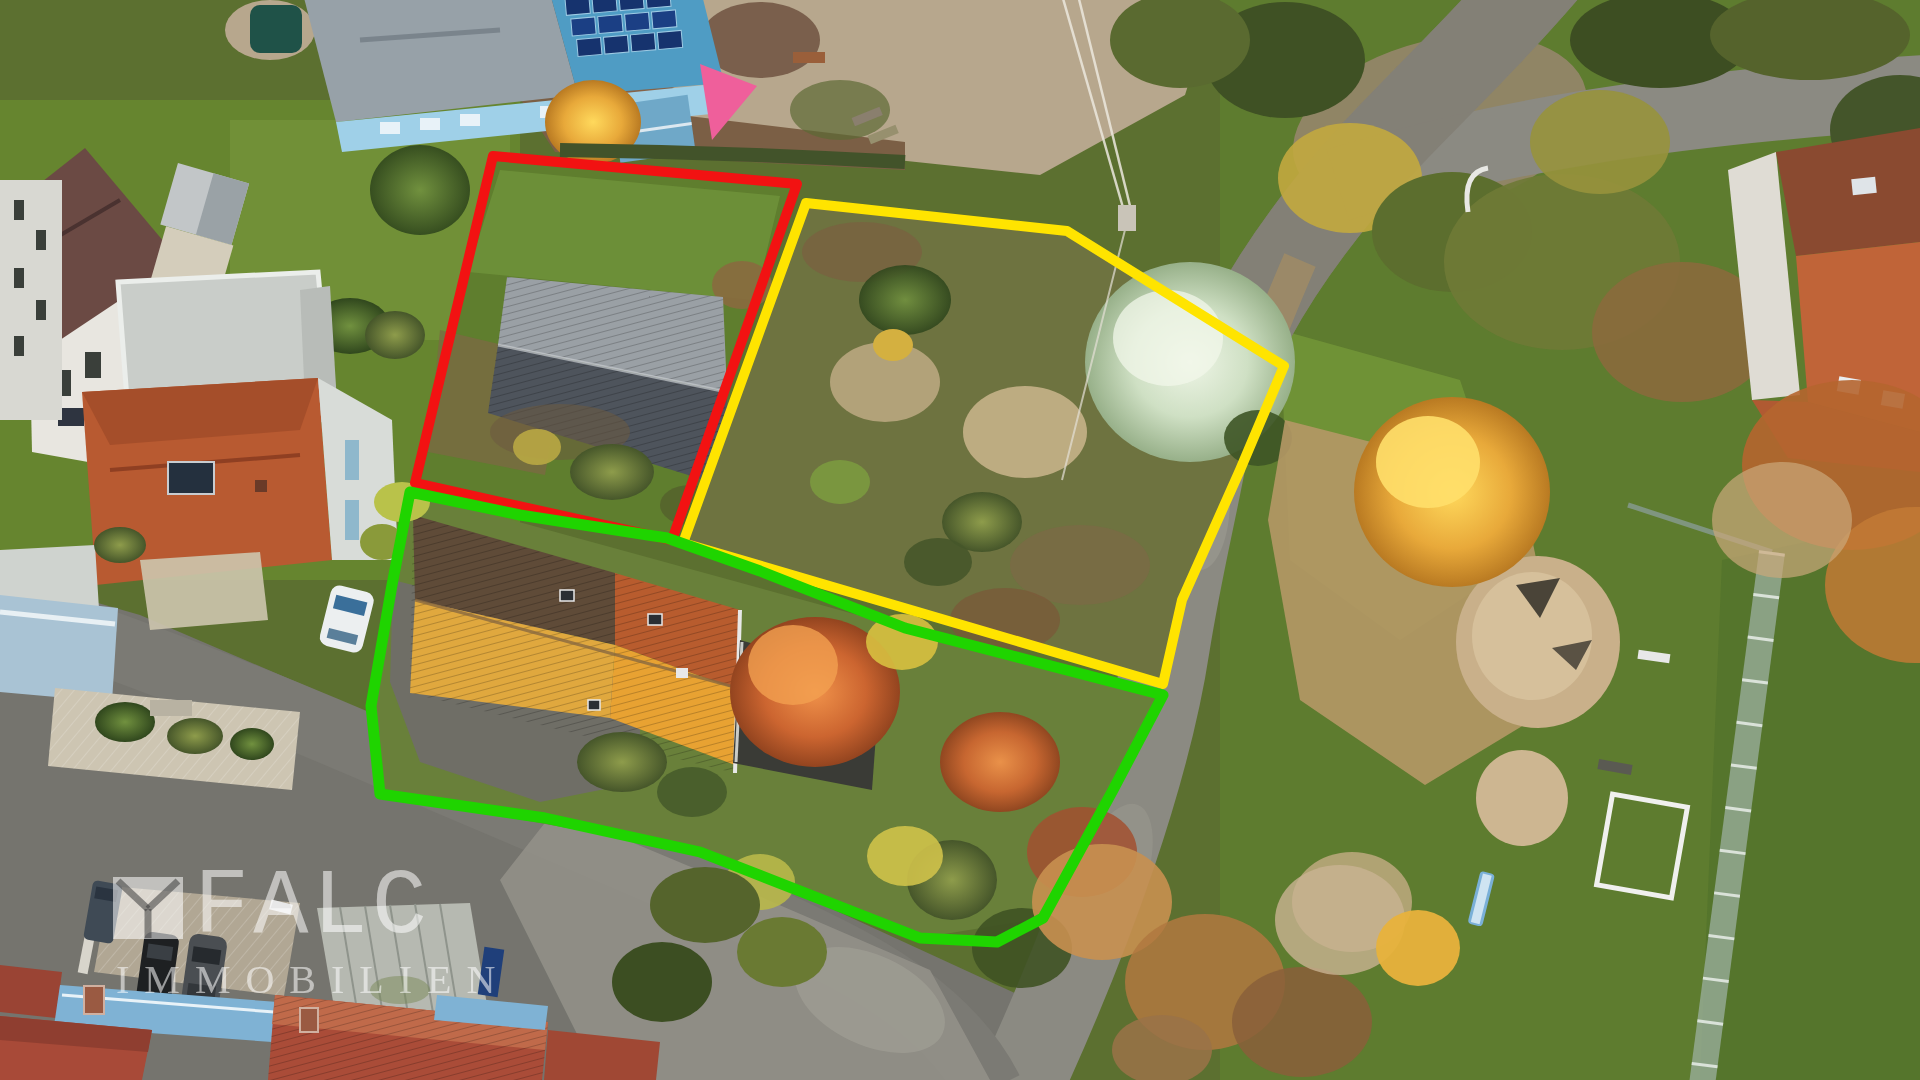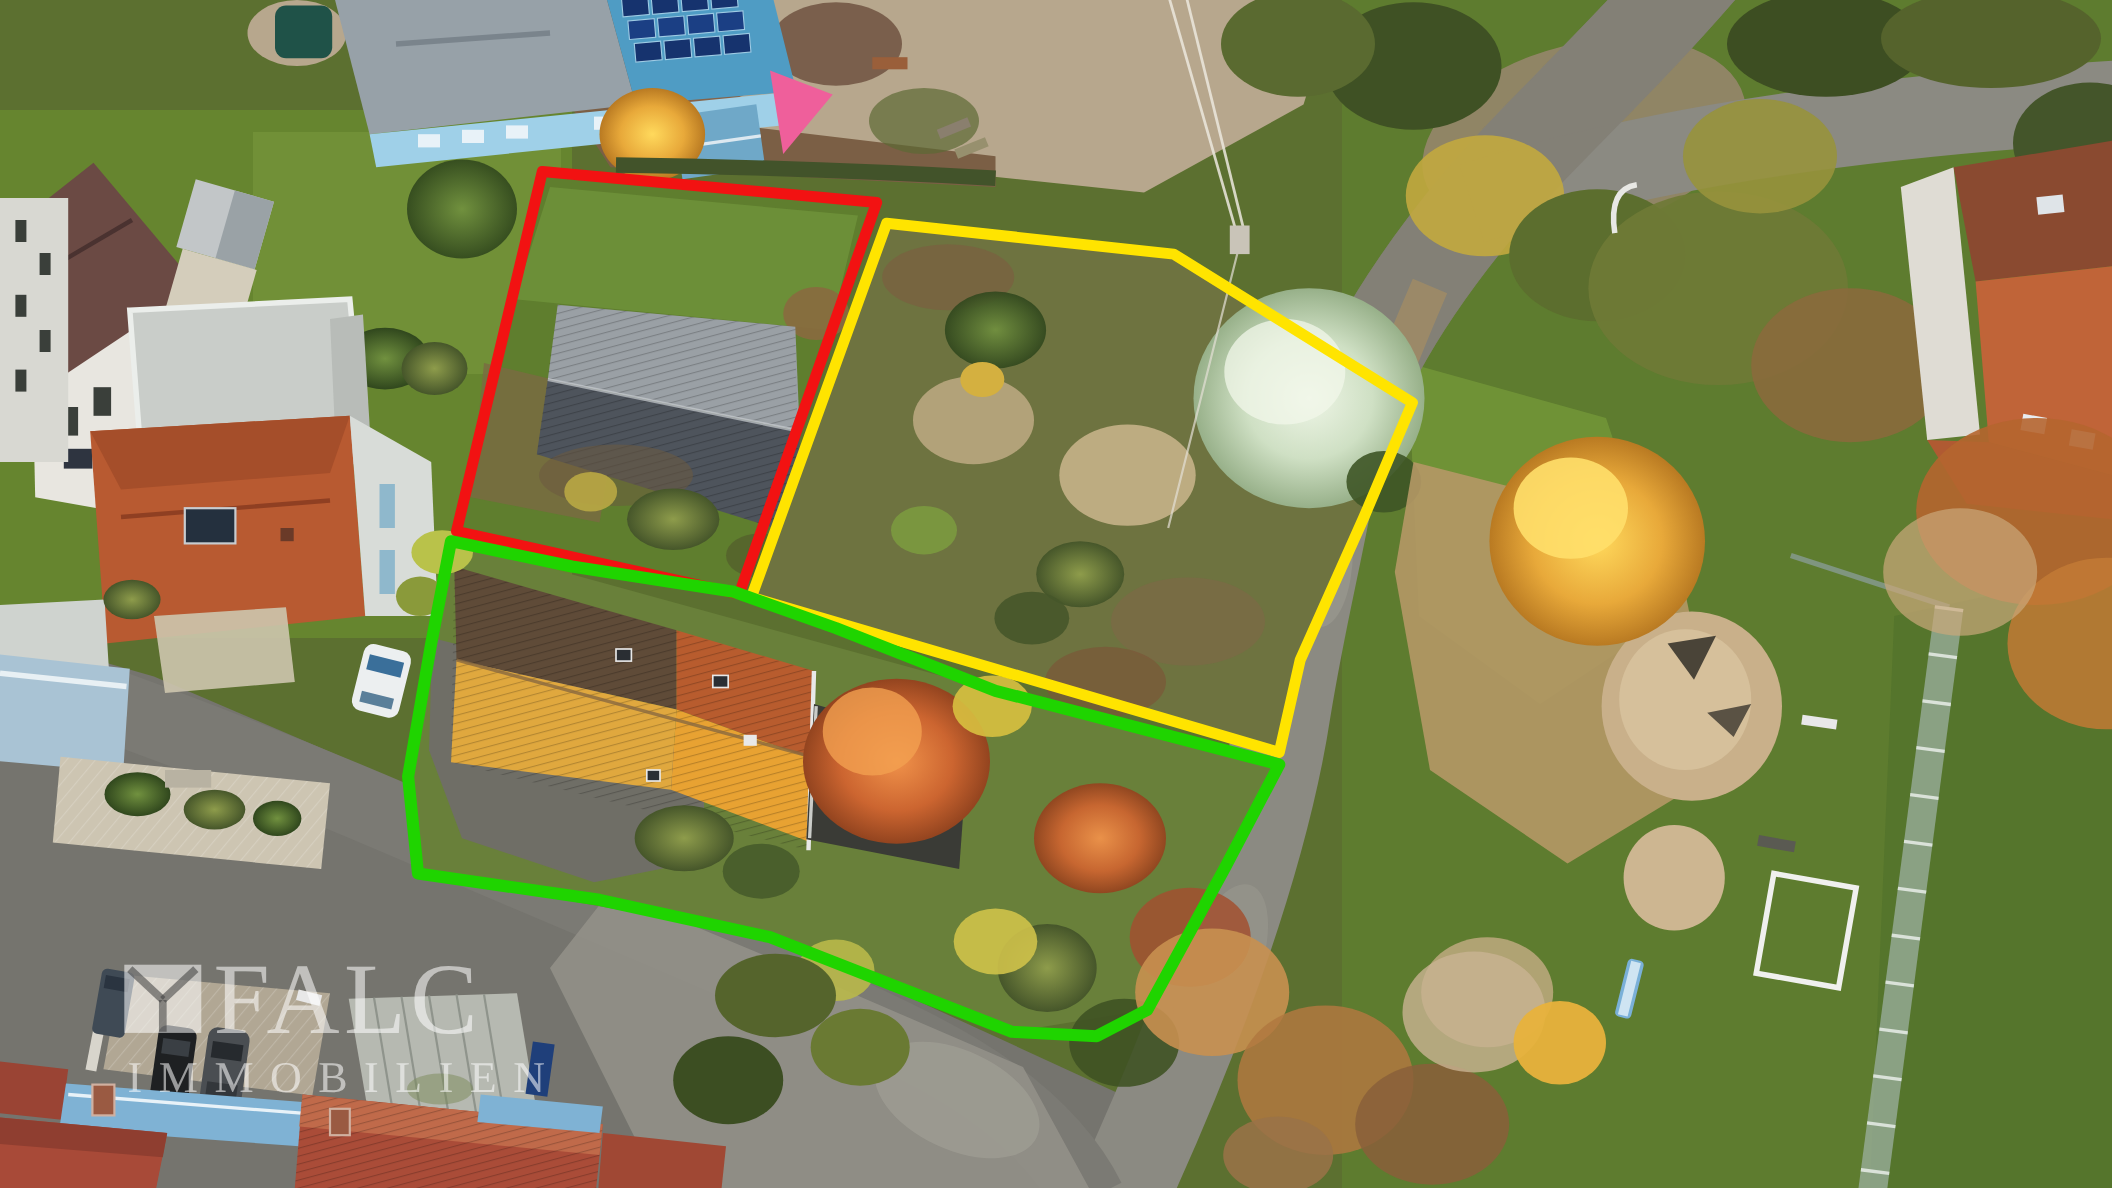--- a/index.html
+++ b/index.html
@@ -4,21 +4,21 @@
 <style>
   html,body{margin:0;padding:0;background:#222;}
   .stage{position:relative;width:1920px;height:1080px;overflow:hidden;
          font-family:"Liberation Serif",serif;background:#5c7030;}
   .stage svg.scene{position:absolute;left:0;top:0;}
   .watermark{position:absolute;left:112px;top:862px;color:rgba(255,255,255,0.55);
              user-select:none;line-height:1;}
   .wm-row{display:flex;align-items:flex-start;gap:10px;}
   .wm-mark{display:block;margin-top:14px;}
   .wm-brand{font-size:92px;font-weight:400;letter-spacing:4px;
-            font-family:Liberation Serif, serif;}
+            font-family:Liberation Mono, monospace;}
   .wm-sub{font-size:40px;letter-spacing:15px;margin-top:6px;margin-left:4px;
           font-family:Liberation Serif, serif;}
 </style>
 </head>
 <body>
 
 <div class="stage">
 <svg class="scene" width="1920" height="1080" viewBox="0 0 1920 1080">
   <defs>
     <radialGradient id="rgGold">

